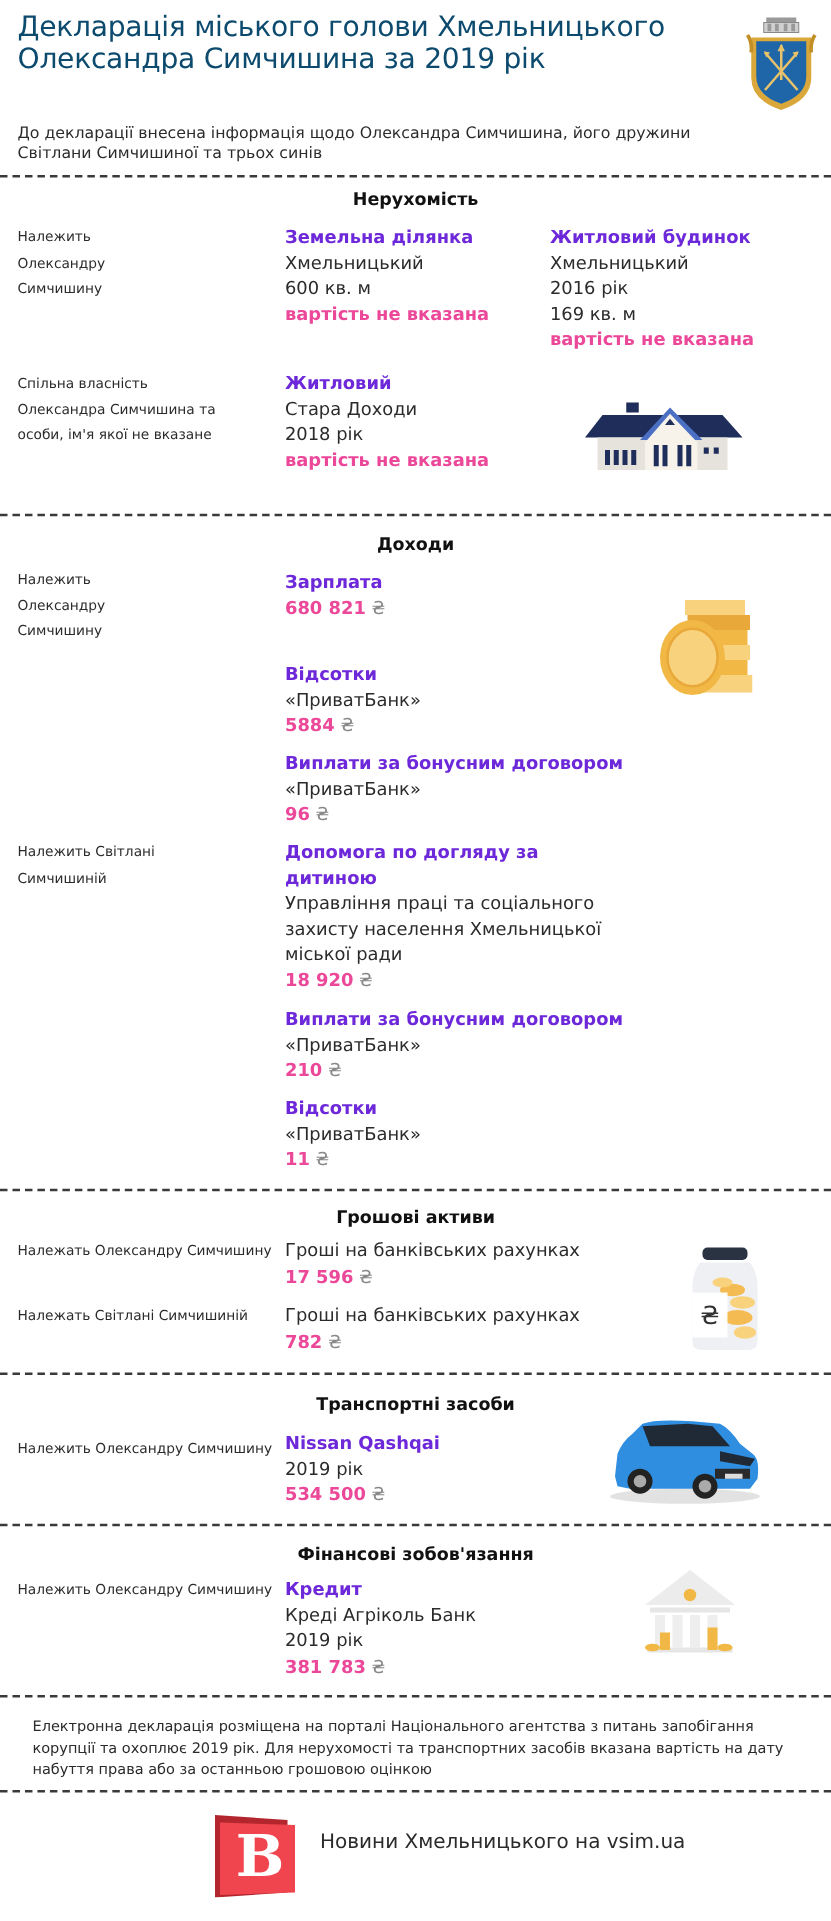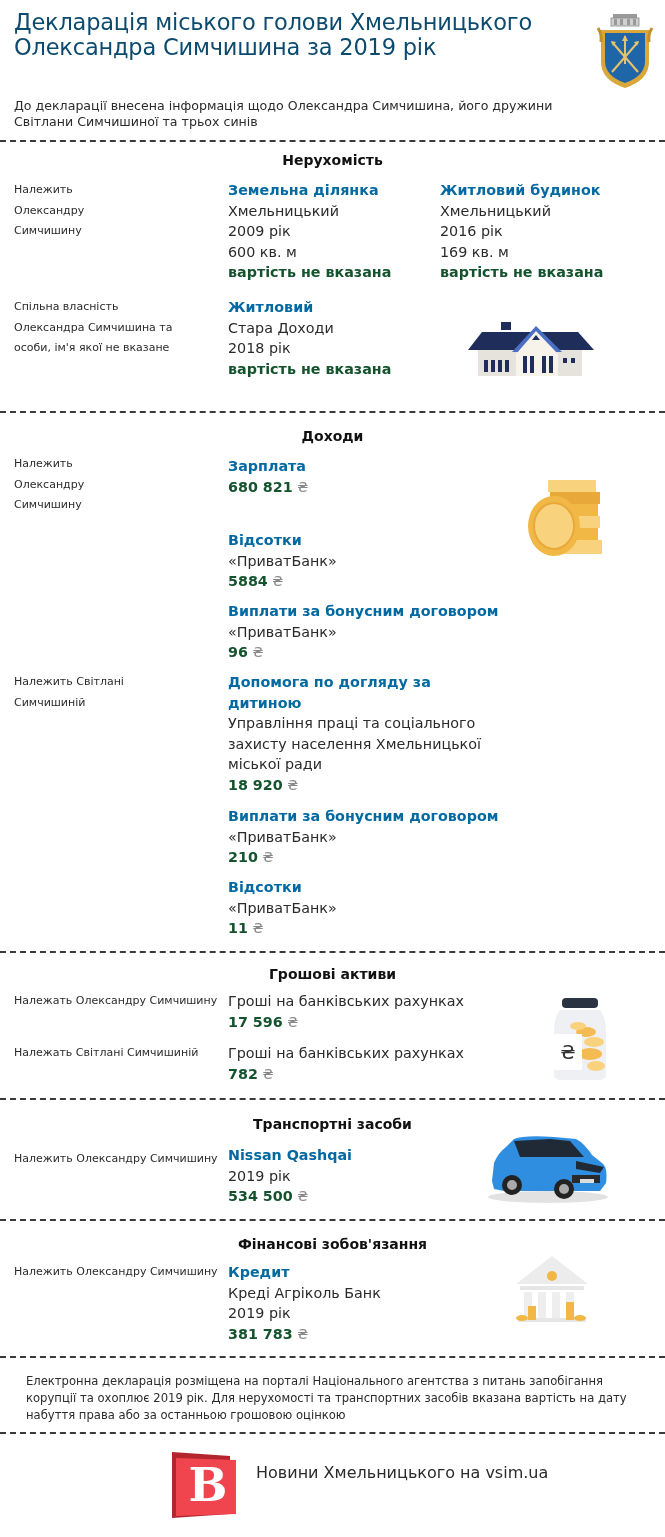--- a/index.html
+++ b/index.html
@@ -31,22 +31,22 @@
       left: 0; width: 665px; text-align: center;
       font-size: 14px; font-weight: bold; color: #111;
     }
     .owner {
       left: 14px; width: 190px;
       font-size: 11px; line-height: 20.6px; color: #2b2b2b;
     }
     .item {
       font-size: 14.3px; line-height: 20.6px; color: #2b2b2b;
     }
-    .item .h { font-weight: bold; color: #0369a1; }
-    .item .v { font-weight: bold; color: #14532d; }
+    .item .h { font-weight: bold; color: #6d28d9; }
+    .item .v { font-weight: bold; color: #ec4899; }
     .item .cur { font-weight: normal; color: #888; }
     .note {
       left: 26px; top: 1373px; width: 620px;
       font-size: 11.6px; line-height: 17px; color: #2b2b2b;
     }
     .footer-text {
       left: 256px; top: 1463px; width: 300px;
       font-size: 16px; line-height: 20px; color: #2b2b2b;
     }
     .logo { left: 172px; top: 1452px; width: 64px; height: 66px; }
@@ -82,21 +82,20 @@
 
 <div class="abs sep" style="top:140px;"></div>
 
 <div class="abs sec-title" style="top:152px;">Нерухомість</div>
 
 <div class="abs owner" style="top:180px; width:120px;">Належить Олександру Симчишину</div>
 
 <div class="abs item" style="left:228px; top:180px; width:210px;">
   <div class="h">Земельна ділянка</div>
   <div>Хмельницький</div>
-  <div>2009 рік</div>
   <div>600 кв. м</div>
   <div class="v">вартість не вказана</div>
 </div>
 
 <div class="abs item" style="left:440px; top:180px; width:220px;">
   <div class="h">Житловий будинок</div>
   <div>Хмельницький</div>
   <div>2016 рік</div>
   <div>169 кв. м</div>
   <div class="v">вартість не вказана</div>

